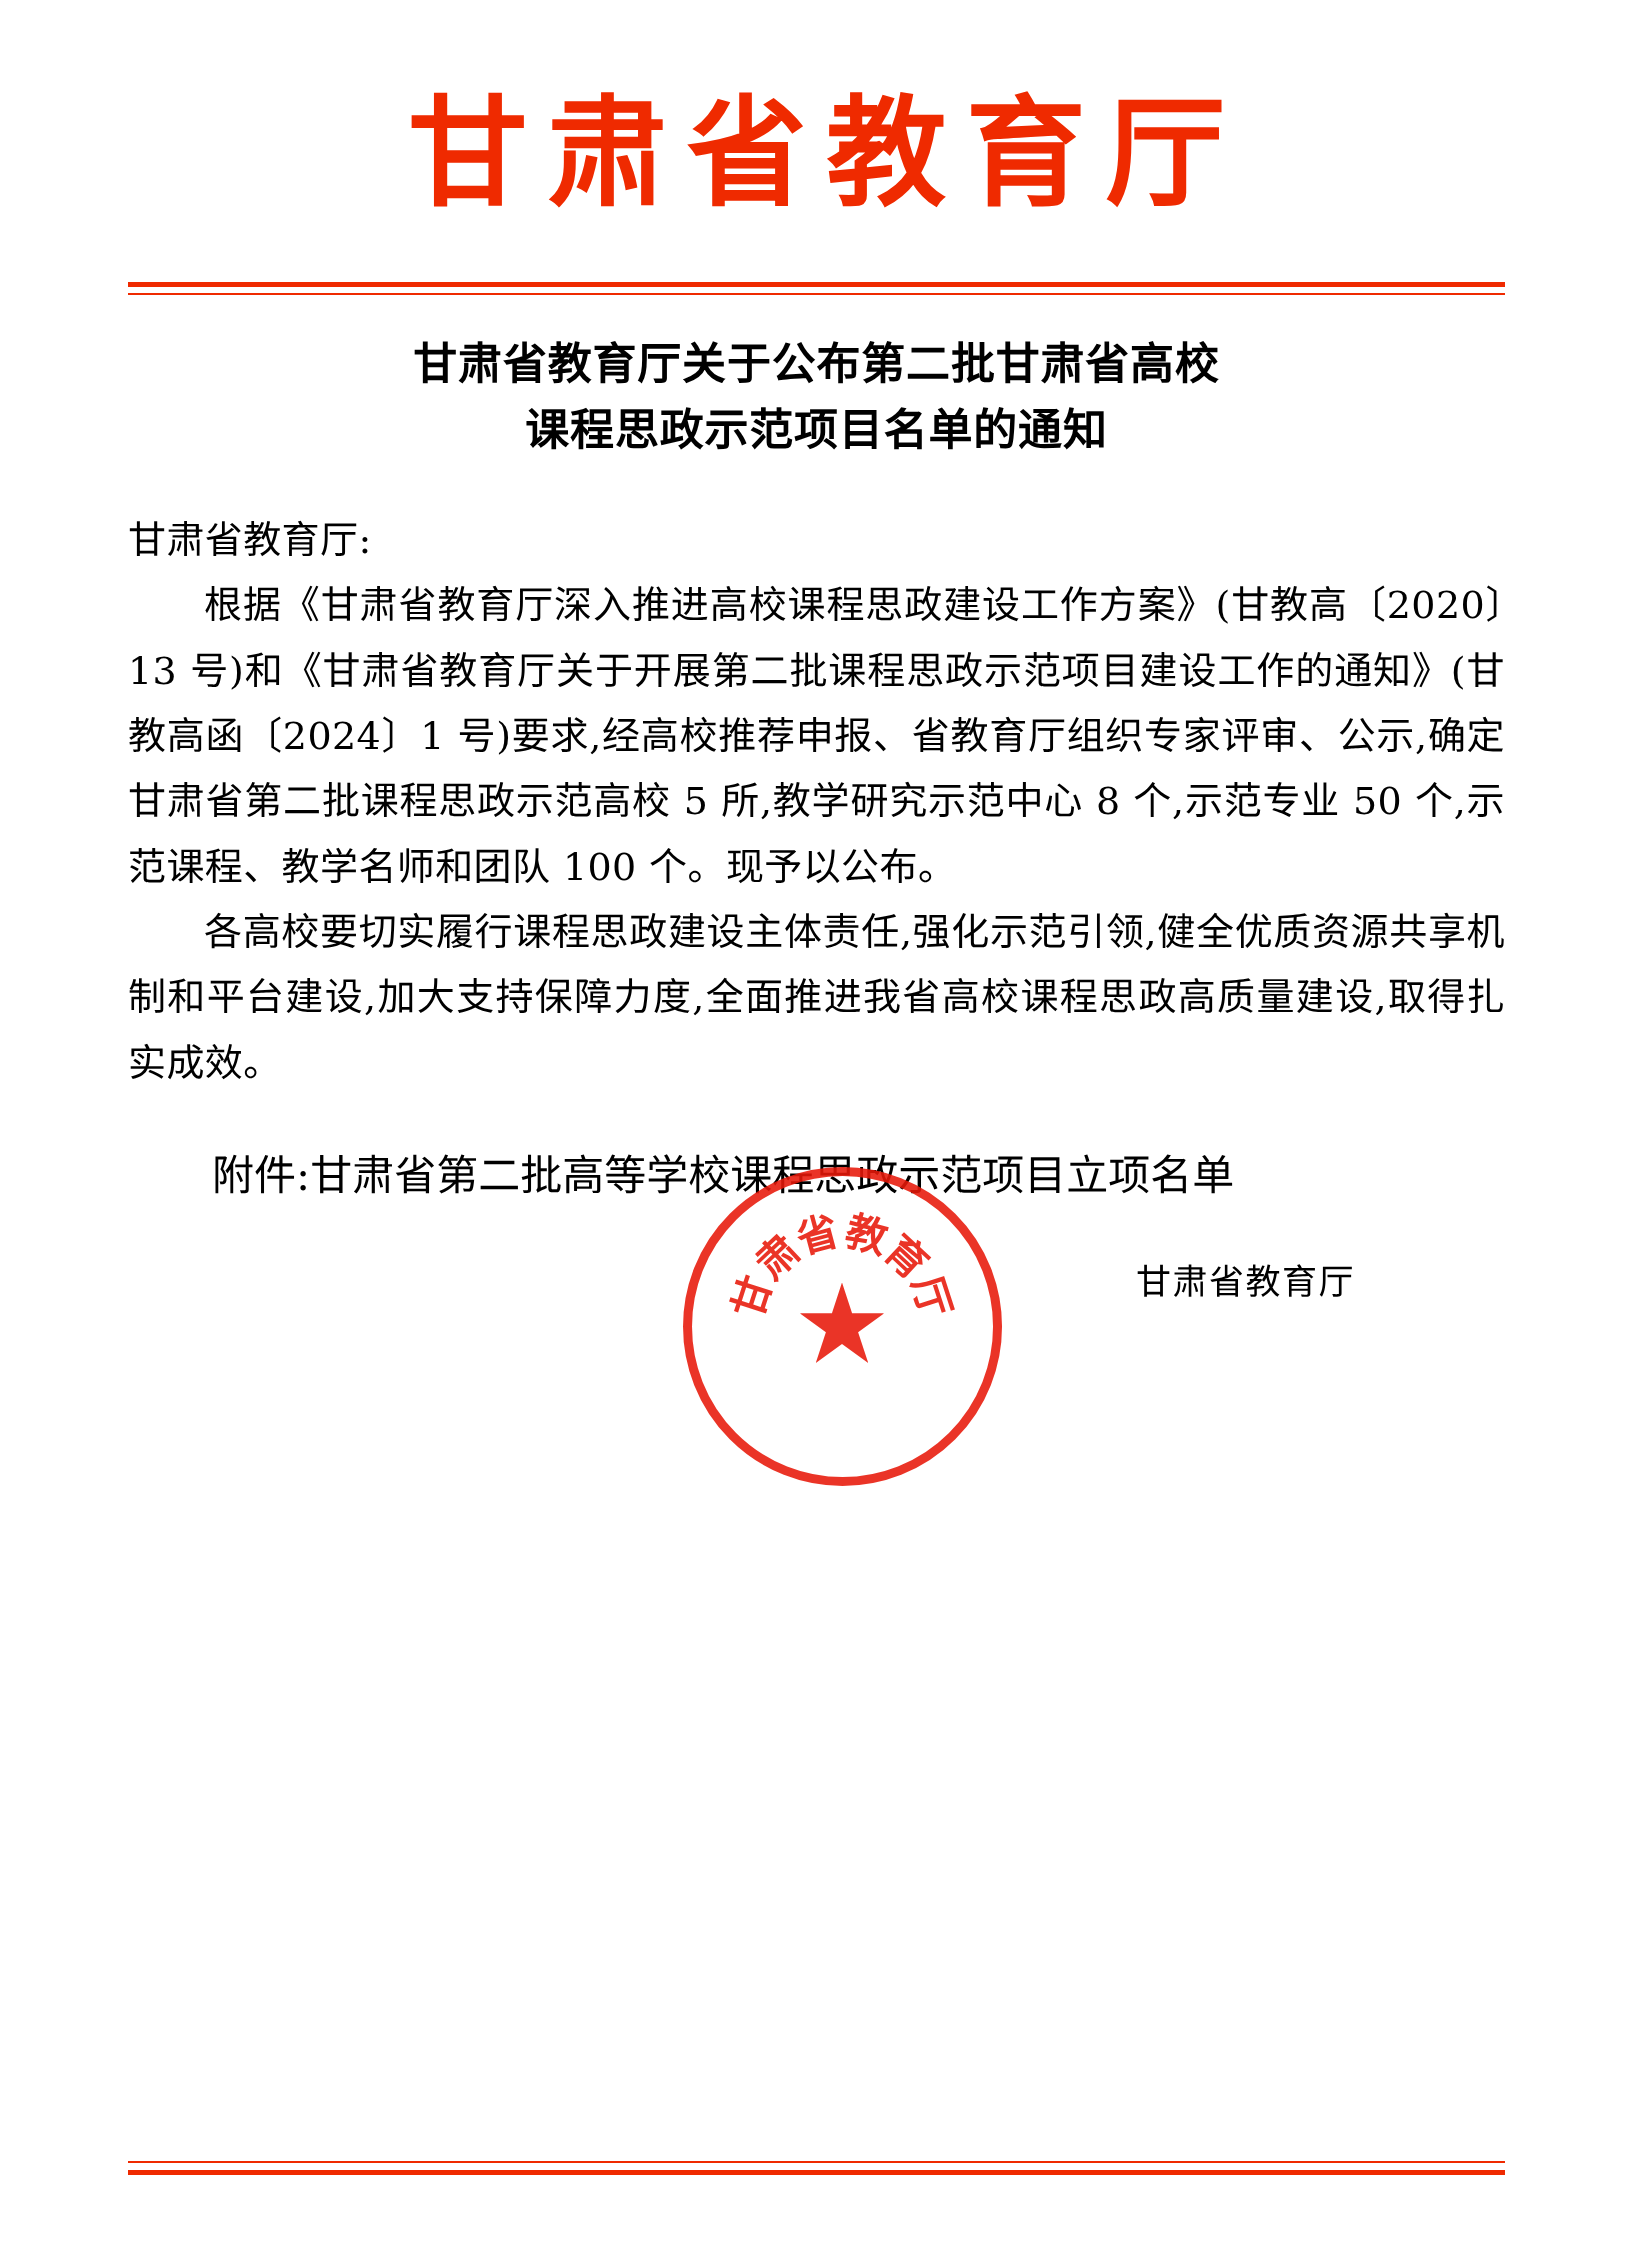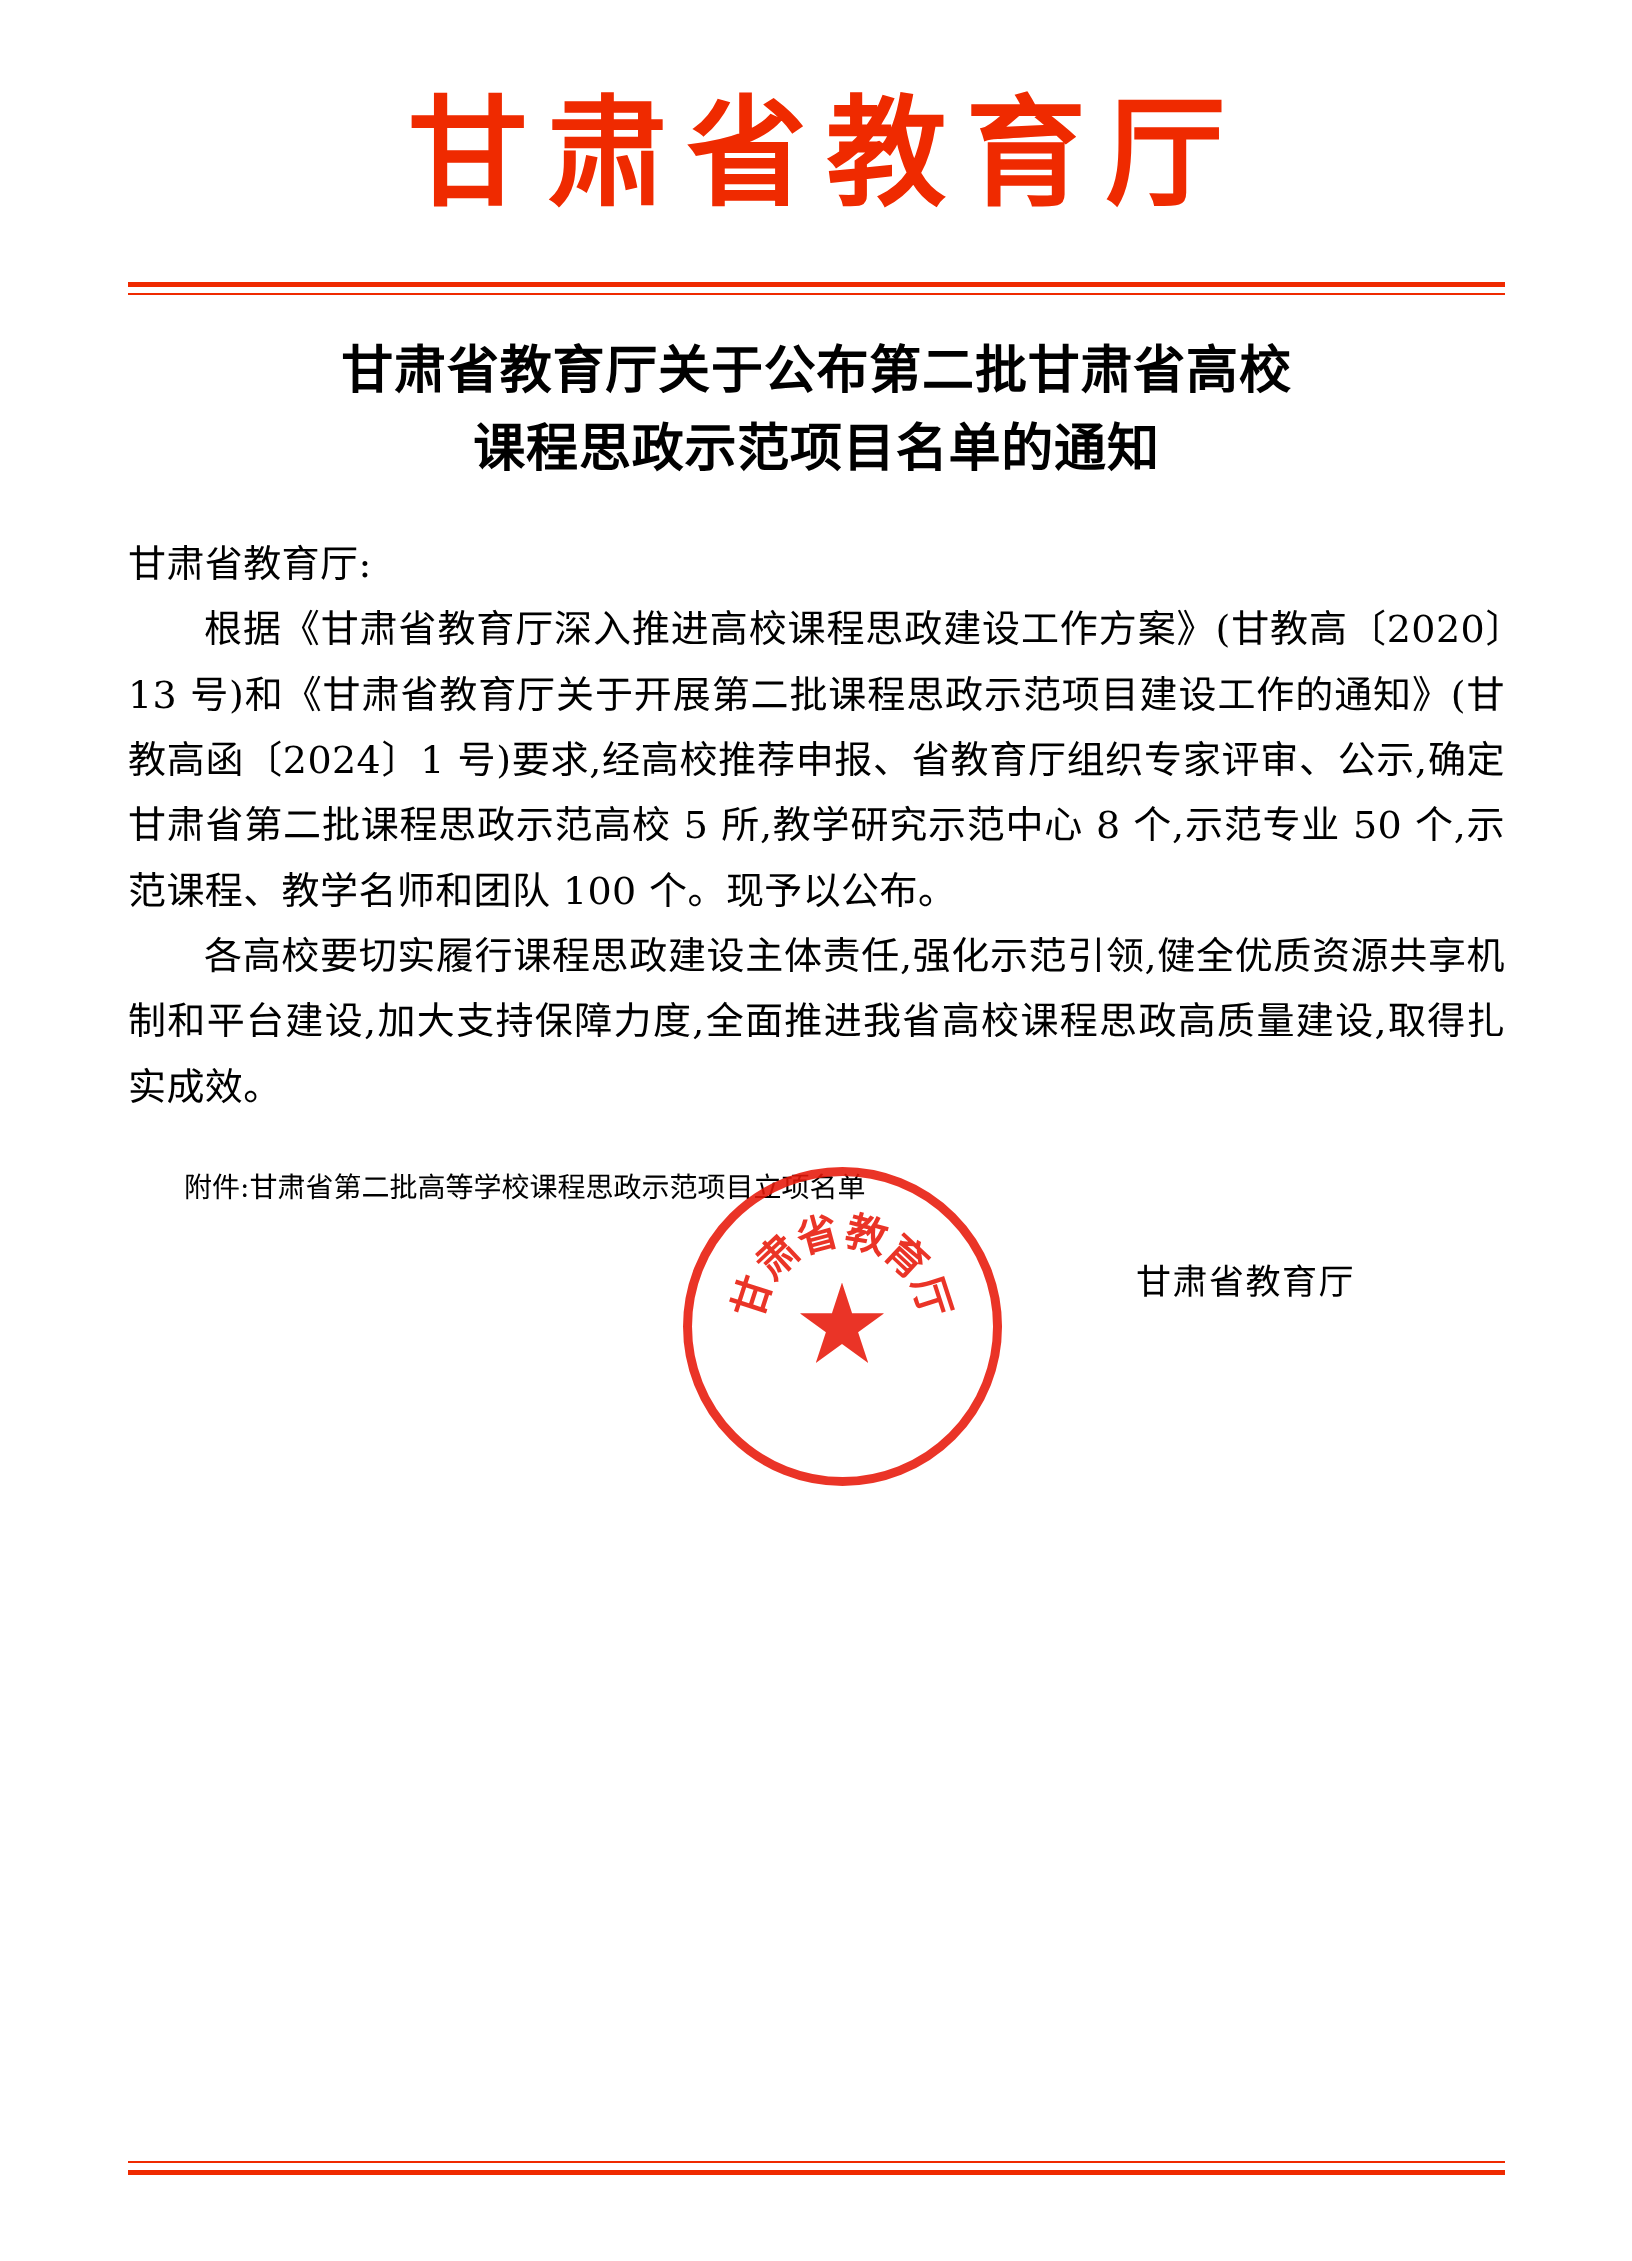--- a/index.html
+++ b/index.html
@@ -61,21 +61,21 @@
     text-align: right;
     font-size: 30px;
     letter-spacing: 1.5px;
     padding-right: 15px;
   }
 
   
   .doc-title {
     margin-top: 36px;
     text-align: center;
-    font-size: 52px;
+    font-size: 44px;
     font-weight: bold;
     line-height: 1.5;
     letter-spacing: 0.8px;
   }
   .doc-title .line {
     display: block;
   }
 
   
   .doc-body {
@@ -90,21 +90,21 @@
   }
   .doc-body p.indent {
     text-indent: 2em;
   }
   .doc-body p.salutation {
     text-indent: 0;
   }
   .attachment {
     margin-top: 44px;
     text-indent: 2em;
-    font-size: 28px;
+    font-size: 42px;
     line-height: 1.72;
   }
 
   
   .sign-block {
     margin-top: 13.5px;
     text-align: center;
     position: relative;
     height: 233px;
   }

